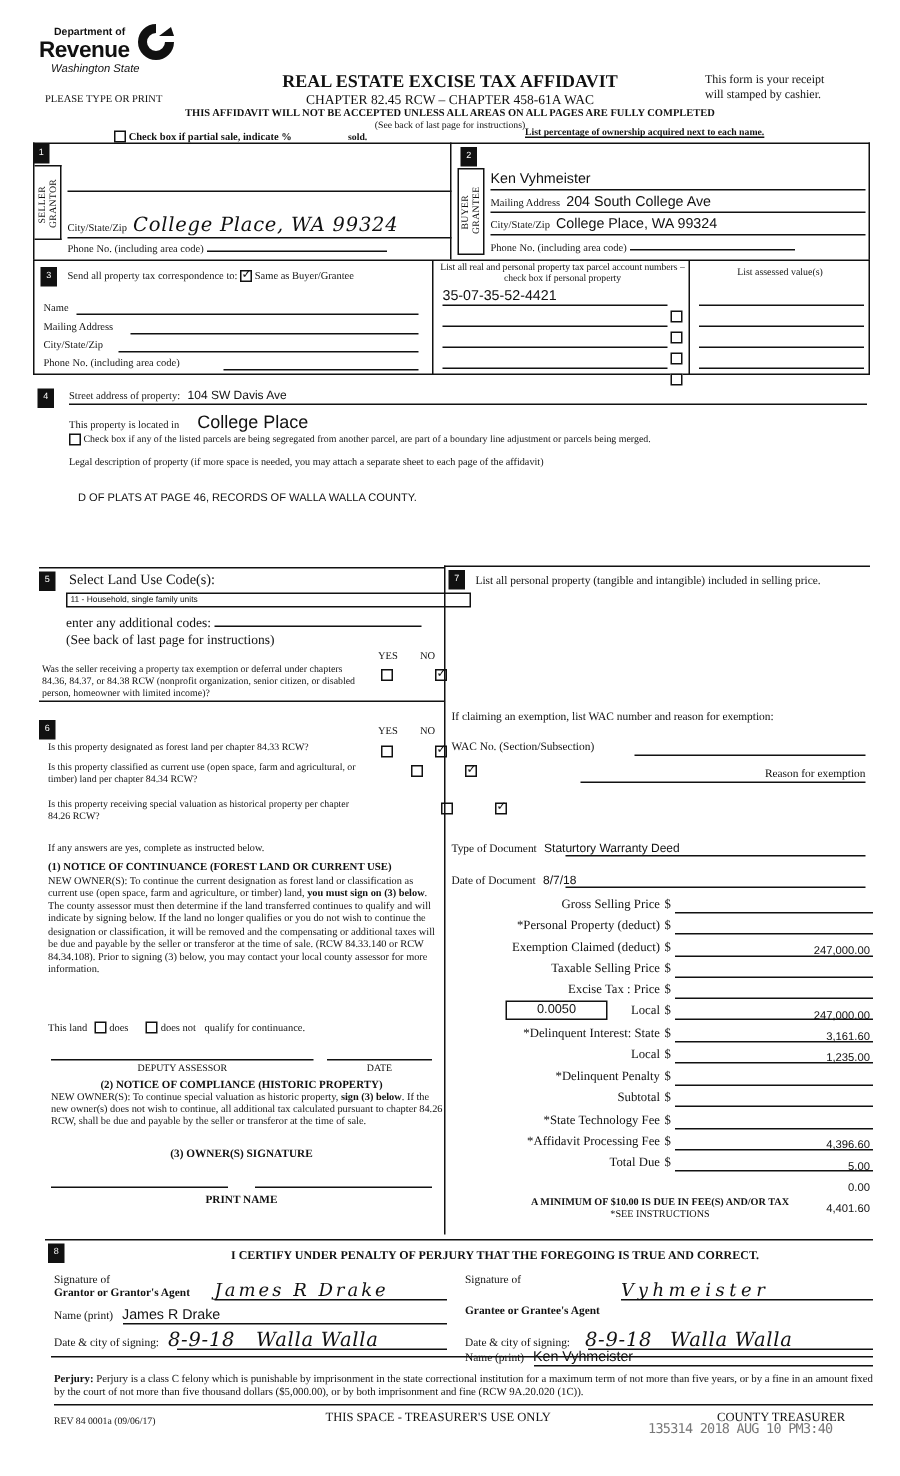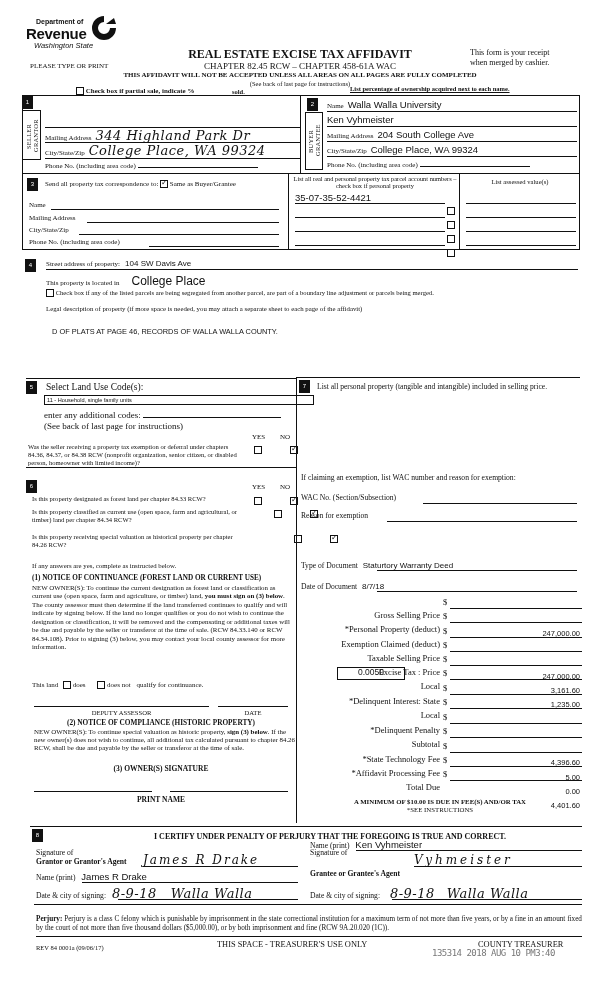--- a/index.html
+++ b/index.html
@@ -9,21 +9,21 @@
   .sans { font-family: "Liberation Sans", "DejaVu Sans", sans-serif; }
   .hand { font-family: "DejaVu Serif", serif; font-style: italic; font-size: 13px; color: #111; letter-spacing: 0.5px; }
   .secnum { position: absolute; background: #111; color: #fff; width: 11px; height: 13px; font-size: 6px; text-align: center; line-height: 13px; font-family: "Liberation Sans", sans-serif; }
   .line { border-bottom: 1px solid #111; }
   .cb { display: inline-block; width: 8px; height: 8px; border: 1px solid #111; vertical-align: middle; position: relative; background:#fff; }
   .cb.checked::after { content: "✓"; position: absolute; left: 0px; top: -3px; font-size: 8px; font-family: "DejaVu Sans", sans-serif; }
   .cb.thick { border-width: 1.4px; }
   .vbox { position: absolute; writing-mode: vertical-rl; transform: rotate(180deg); font-size: 6.5px; letter-spacing: 0.2px; text-align: center; }
   .field-val { font-family: "Liberation Sans", sans-serif; font-size: 9.5px; }
   .money-row { position: absolute; left: 305px; width: 280px; height: 13px; font-size: 8.5px; }
-  .money-row .lbl { position: absolute; right: 145px; top: 13px; white-space: nowrap; }
+  .money-row .lbl { position: absolute; right: 145px; top: 0; white-space: nowrap; }
   .money-row .dl { position: absolute; left: 138px; top: 0; }
   .money-row .ml { position: absolute; left: 145px; right: 3px; top: 10px; border-bottom: 1px solid #111; }
   .money-row .mv { position: absolute; right: 5px; top: 0; font-family: "Liberation Sans", sans-serif; font-size: 7.5px; margin-top: 32px; }
   .small { font-size: 7px; }
   .tiny { font-size: 6px; }
   .bold { font-weight: bold; }
   .center { text-align: center; }
   .ynq { position: absolute; font-size: 7px; line-height: 1.2; }
 </style>
 </head>
@@ -35,61 +35,53 @@
   <div class="abs sans" style="left:8px;top:28px;font-size:7.5px;font-style:italic;">Washington State</div>
   <svg class="abs" style="left:64px;top:0px;" width="28" height="28" viewBox="0 0 28 28">
     <path d="M14 2 A12 12 0 1 0 26 14 L20 14 A6 6 0 1 1 14 8 Z" fill="#111"></path>
     <path d="M16 10 L24 4 L26 10 Z" fill="#111"></path>
   </svg>
 </div>
 <div class="abs small" style="left:30px;top:62px;">PLEASE TYPE OR PRINT</div>
 <div class="abs bold center" style="left:150px;top:48px;width:300px;font-size:12px;">REAL ESTATE EXCISE TAX AFFIDAVIT</div>
 <div class="abs center" style="left:150px;top:61px;width:300px;font-size:9px;">CHAPTER 82.45 RCW – CHAPTER 458-61A WAC</div>
 <div class="abs" style="left:470px;top:48px;font-size:8px;">This form is your receipt</div>
-<div class="abs" style="left:470px;top:58px;font-size:8px;">when merged by cashier.</div>
+<div class="abs" style="left:470px;top:58px;font-size:8px;">will stamped by cashier.</div>
 <div class="abs bold center" style="left:60px;top:71px;width:480px;font-size:7px;">THIS AFFIDAVIT WILL NOT BE ACCEPTED UNLESS ALL AREAS ON ALL PAGES ARE FULLY COMPLETED</div>
 <div class="abs center" style="left:200px;top:80px;width:200px;font-size:6.5px;">(See back of last page for instructions)</div>
 <div class="abs" style="left:76px;top:87px;font-size:7px;font-weight:bold;">
   <span class="cb"></span>
   <span>Check box if partial sale, indicate %</span>
 </div>
 <div class="abs bold" style="left:232px;top:88px;font-size:6.5px;">sold.</div>
 <div class="abs bold" style="left:350px;top:85px;font-size:6.5px;text-decoration:underline;">List percentage of ownership acquired next to each name.</div>
 
 <div class="abs" style="left:22px;top:95px;width:278px;height:78px;border-top:1px solid #111;border-left:1px solid #111;">
   <div class="secnum" style="left:-1px;top:0;">1</div>
   <div class="abs" style="left:0;top:14px;width:18px;height:50px;border-right:1px solid #111;border-top:1px solid #111;border-bottom:1px solid #111;"></div>
   <div class="vbox" style="left:2px;top:22px;height:36px;"><span>SELLER</span></div>
   <div class="vbox" style="left:9px;top:18px;height:44px;"><span>GRANTOR</span></div>
 
   <div class="abs line" style="left:22px;top:24px;width:256px;height:8px;"></div>
-  <div class="abs line" style="left:22px;top:33px;width:256px;height:14px;">
-    <span class="small">Mailing Address</span>
-    <span class="hand" style="margin-left:2px;">344 Highland Park Dr</span>
-  </div>
   <div class="abs line" style="left:22px;top:48px;width:256px;height:15px;">
     <span class="small">City/State/Zip</span>
     <span class="hand" style="margin-left:2px;">College Place, WA 99324</span>
   </div>
   <div class="abs" style="left:22px;top:65px;width:256px;height:10px;">
     <span class="small">Phone No. (including area code)</span>
     <span style="display:inline-block;width:120px;border-bottom:1px solid #111;"></span>
   </div>
 </div>
 
 <div class="abs" style="left:300px;top:95px;width:280px;height:78px;border-top:1px solid #111;border-left:1px solid #111;border-right:1px solid #111;">
   <div class="secnum" style="left:6px;top:2px;">2</div>
   <div class="abs" style="left:4px;top:16px;width:18px;height:58px;border:1px solid #111;"></div>
   <div class="vbox" style="left:6px;top:28px;height:34px;"><span>BUYER</span></div>
   <div class="vbox" style="left:13px;top:22px;height:44px;"><span>GRANTEE</span></div>
 
-  <div class="abs line" style="left:26px;top:4px;width:250px;height:12px;">
-    <span class="small">Name</span>
-    <span class="field-val" style="margin-left:2px;">Walla Walla University</span>
-  </div>
   <div class="abs line" style="left:26px;top:19px;width:250px;height:12px;">
     <span class="field-val">Ken Vyhmeister</span>
   </div>
   <div class="abs line" style="left:26px;top:34px;width:250px;height:12px;">
     <span class="small">Mailing Address</span>
     <span class="field-val" style="margin-left:2px;">204 South College Ave</span>
   </div>
   <div class="abs line" style="left:26px;top:49px;width:250px;height:12px;">
     <span class="small">City/State/Zip</span>
     <span class="field-val" style="margin-left:2px;">College Place, WA 99324</span>
@@ -223,21 +215,21 @@
 
 <div class="abs" style="left:296px;top:377px;width:284px;height:446px;border-left:1.5px solid #111;border-top:1.5px solid #111;">
   <div class="secnum" style="left:2px;top:2px;">7</div>
   <div class="abs" style="left:20px;top:3px;width:260px;font-size:7.6px;line-height:1.6;">List all personal property (tangible and intangible) included in selling price.</div>
   <div class="abs" style="left:4px;top:28px;width:276px;height:65px;"></div>
   <div class="abs" style="left:4px;top:96px;font-size:7.6px;white-space:nowrap;">If claiming an exemption, list WAC number and reason for exemption:</div>
   <div class="abs" style="left:4px;top:116px;width:276px;font-size:7.6px;">
     <span>WAC No. (Section/Subsection)</span>
     <span class="abs" style="left:122px;right:0;top:9px;border-bottom:1px solid #111;"></span>
   </div>
-  <div class="abs" style="left:4px;top:134px;width:276px;font-size:7.6px;">
+  <div class="abs" style="left:4px;top:134px;width:276px;font-size:7.6px;text-align:right;">
     <span>Reason for exemption</span>
     <span class="abs" style="left:86px;right:0;top:9px;border-bottom:1px solid #111;"></span>
   </div>
 
   <div class="abs" style="left:4px;top:183px;width:276px;font-size:7.6px;">
     <span>Type of Document</span>
     <span class="sans" style="font-size:8px;margin-left:3px;">Staturtory Warranty Deed</span>
     <span class="abs" style="left:76px;right:0;top:9px;border-bottom:1px solid #111;"></span>
   </div>
   <div class="abs" style="left:4px;top:204px;width:276px;font-size:7.6px;">
@@ -349,21 +341,21 @@
   <span class="hand" style="margin-left:4px;">8-9-18</span>
   <span class="hand" style="margin-left:12px;">Walla Walla</span>
   <span class="abs" style="left:82px;right:0;top:12px;border-bottom:1px solid #111;"></span>
 </div>
 
 <div class="abs" style="left:310px;top:849px;font-size:7.6px;">Signature of</div>
 <div class="abs bold" style="left:310px;top:858px;font-size:7.6px;margin-top:12px;">Grantee or Grantee's Agent</div>
 <div class="abs" style="left:414px;top:854px;width:168px;height:13px;border-bottom:1px solid #111;">
   <span class="hand" style="font-size:12px;letter-spacing:3px;">Vyhmeister</span>
 </div>
-<div class="abs" style="left:310px;top:840px;width:272px;font-size:7.6px;">
+<div class="abs" style="left:310px;top:900px;width:272px;font-size:7.6px;">
   <span>Name (print)</span>
   <span class="field-val" style="margin-left:4px;">Ken Vyhmeister</span>
   <span class="abs" style="left:46px;right:0;top:10px;border-bottom:1px solid #111;"></span>
 </div>
 <div class="abs" style="left:310px;top:887px;width:272px;font-size:7.6px;white-space:nowrap;">
   <span>Date &amp; city of signing:</span>
   <span class="hand" style="margin-left:8px;">8-9-18</span>
   <span class="hand" style="margin-left:10px;">Walla Walla</span>
   <span class="abs" style="left:82px;right:0;top:12px;border-bottom:1px solid #111;"></span>
 </div>

